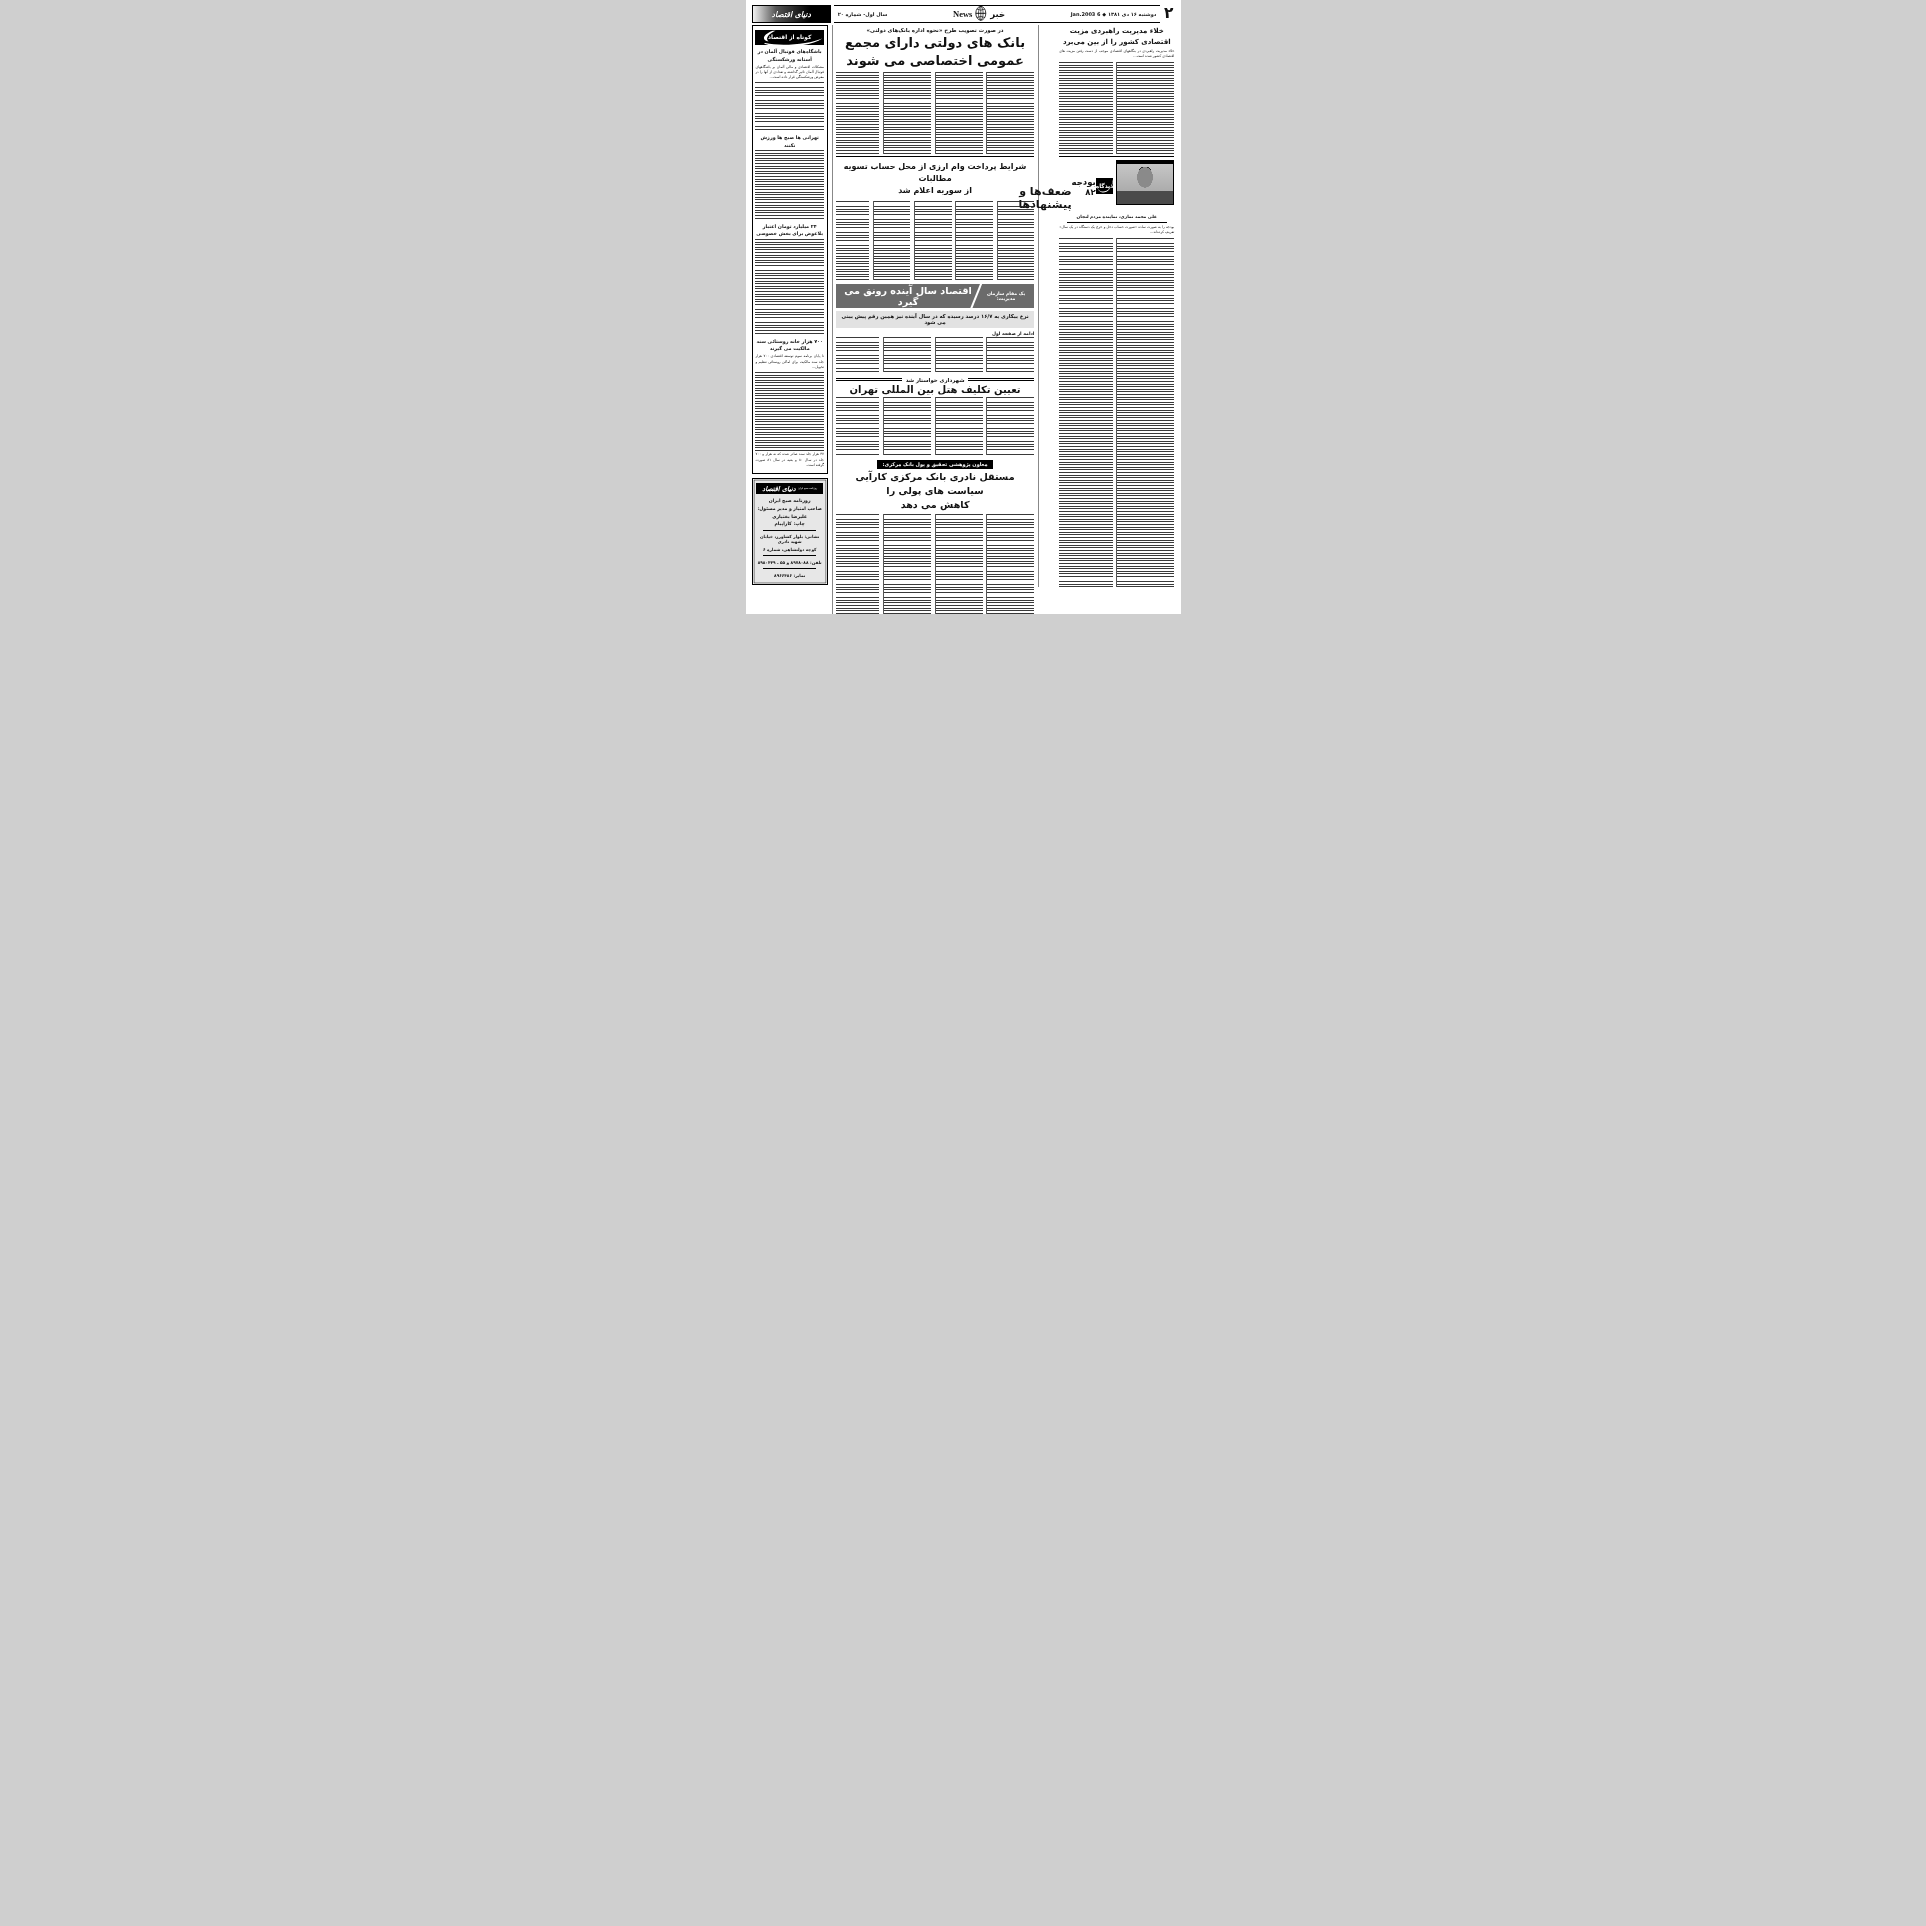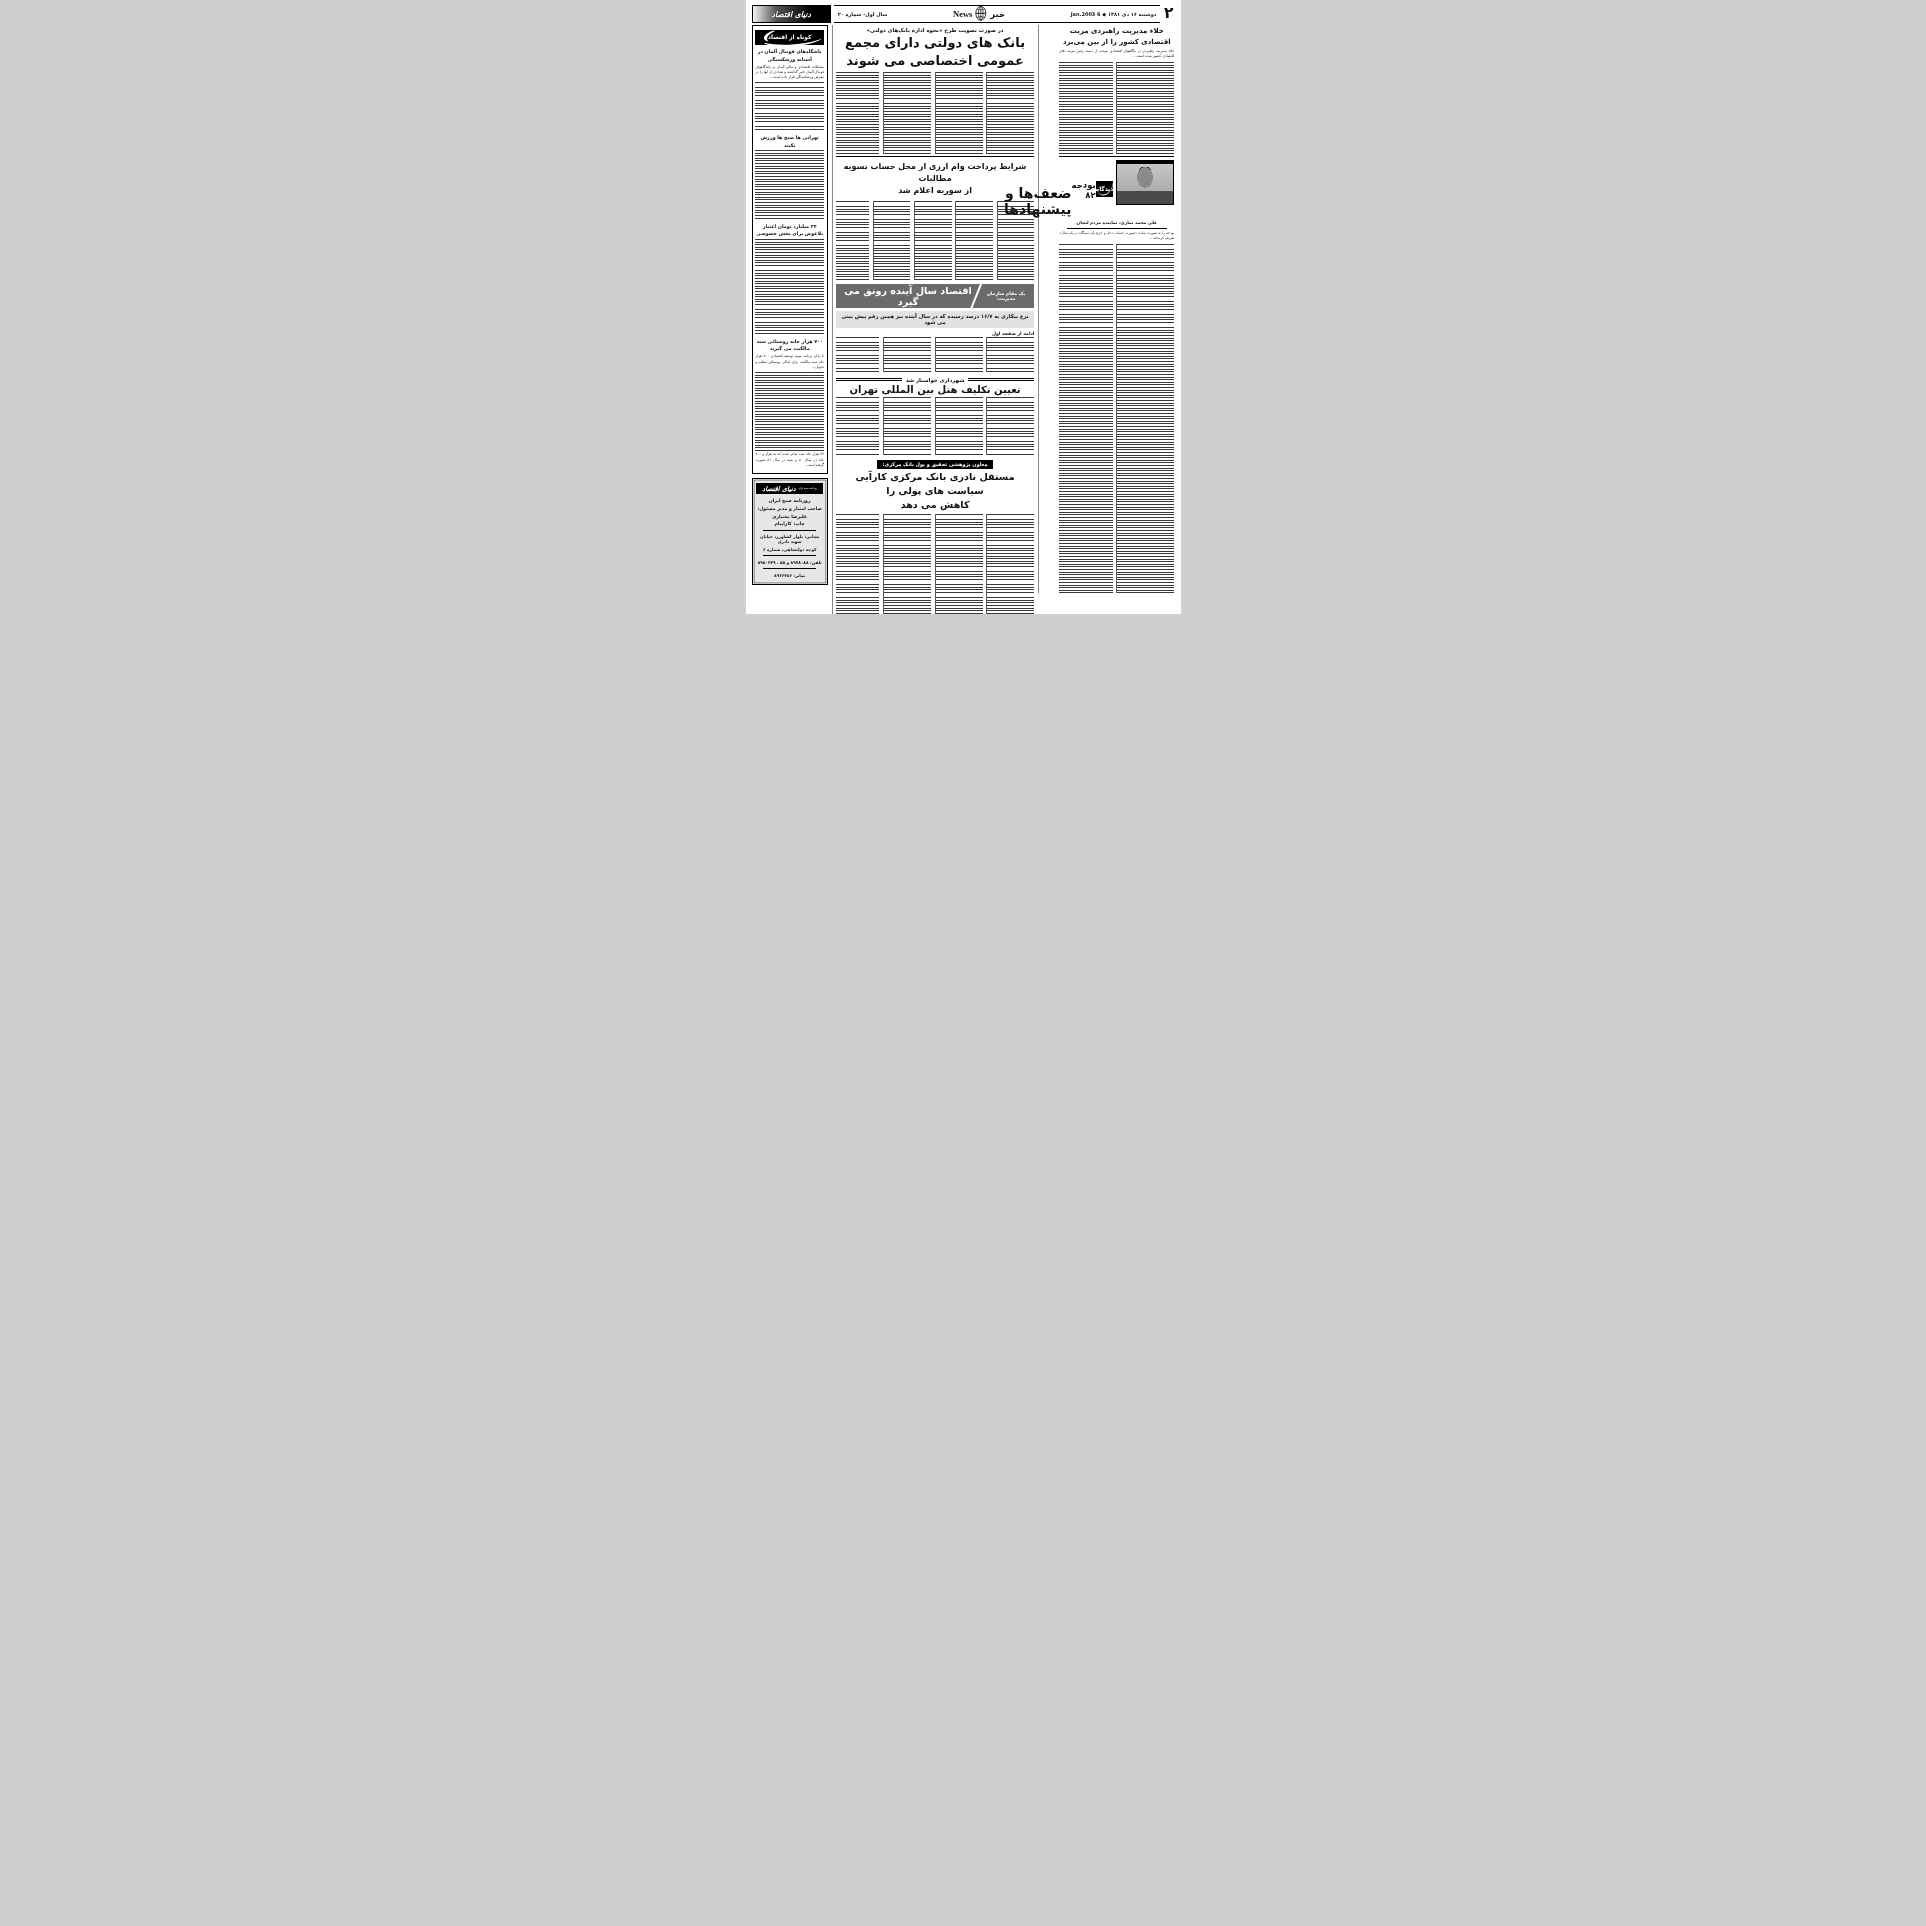--- a/index.html
+++ b/index.html
@@ -52,21 +52,21 @@
       radial-gradient(ellipse 13px 17px at 50% 38%, #8a8a8a 0 60%, transparent 61%),
       radial-gradient(ellipse 10px 6.2px at 50% 22%, #2c2c2c 0 60%, transparent 61%),
       linear-gradient(180deg, transparent 0 70%, #4a4a4a 70%),
       linear-gradient(180deg,#c9c9c9,#9f9f9f); }
   .vp-side { flex:1; display:flex; align-items:center; }
   .vp-label { width:100%; background:#000; color:#fff; position:relative; height:16px;
     display:flex; align-items:center; justify-content:center; }
   .vp-label .lbl { font-weight:bold; font-size:5.8px; z-index:2; }
   .vp-label svg, .briefs-band svg { position:absolute; inset:0; width:100%; height:100%; }
   .vp-title1 { font-size:8.5px; font-weight:bold; margin-top:3.1px; }
-  .vp-title2 { font-size:14px; font-weight:bold;margin-top:25px; }
+  .vp-title2 { font-size:11px; font-weight:bold;margin-top:25px; }
   .vp-byline { text-align:center; font-size:4.4px; font-weight:bold; margin:3.1px 7.7px 0;
     border-bottom:1.2px solid #000; padding-bottom:2.7px; }
   
   .lead-kicker { font-size:5.4px; }
   .lead-headline { font-size:13px; line-height:1.35; margin:0.8px 0 1.5px; }
   .syria-headline { font-size:8px; line-height:1.5; margin:4px 0; }
   .banner { position:relative; background:#6b6b6b; color:#fff; height:24px; margin-top:3.9px;
     display:flex; align-items:center; overflow:hidden; }
   .banner .slash { position:absolute; right:58px; top:-4.6px; width:1.5px; height:35px;
     background:#fff; transform:rotate(22deg); }

